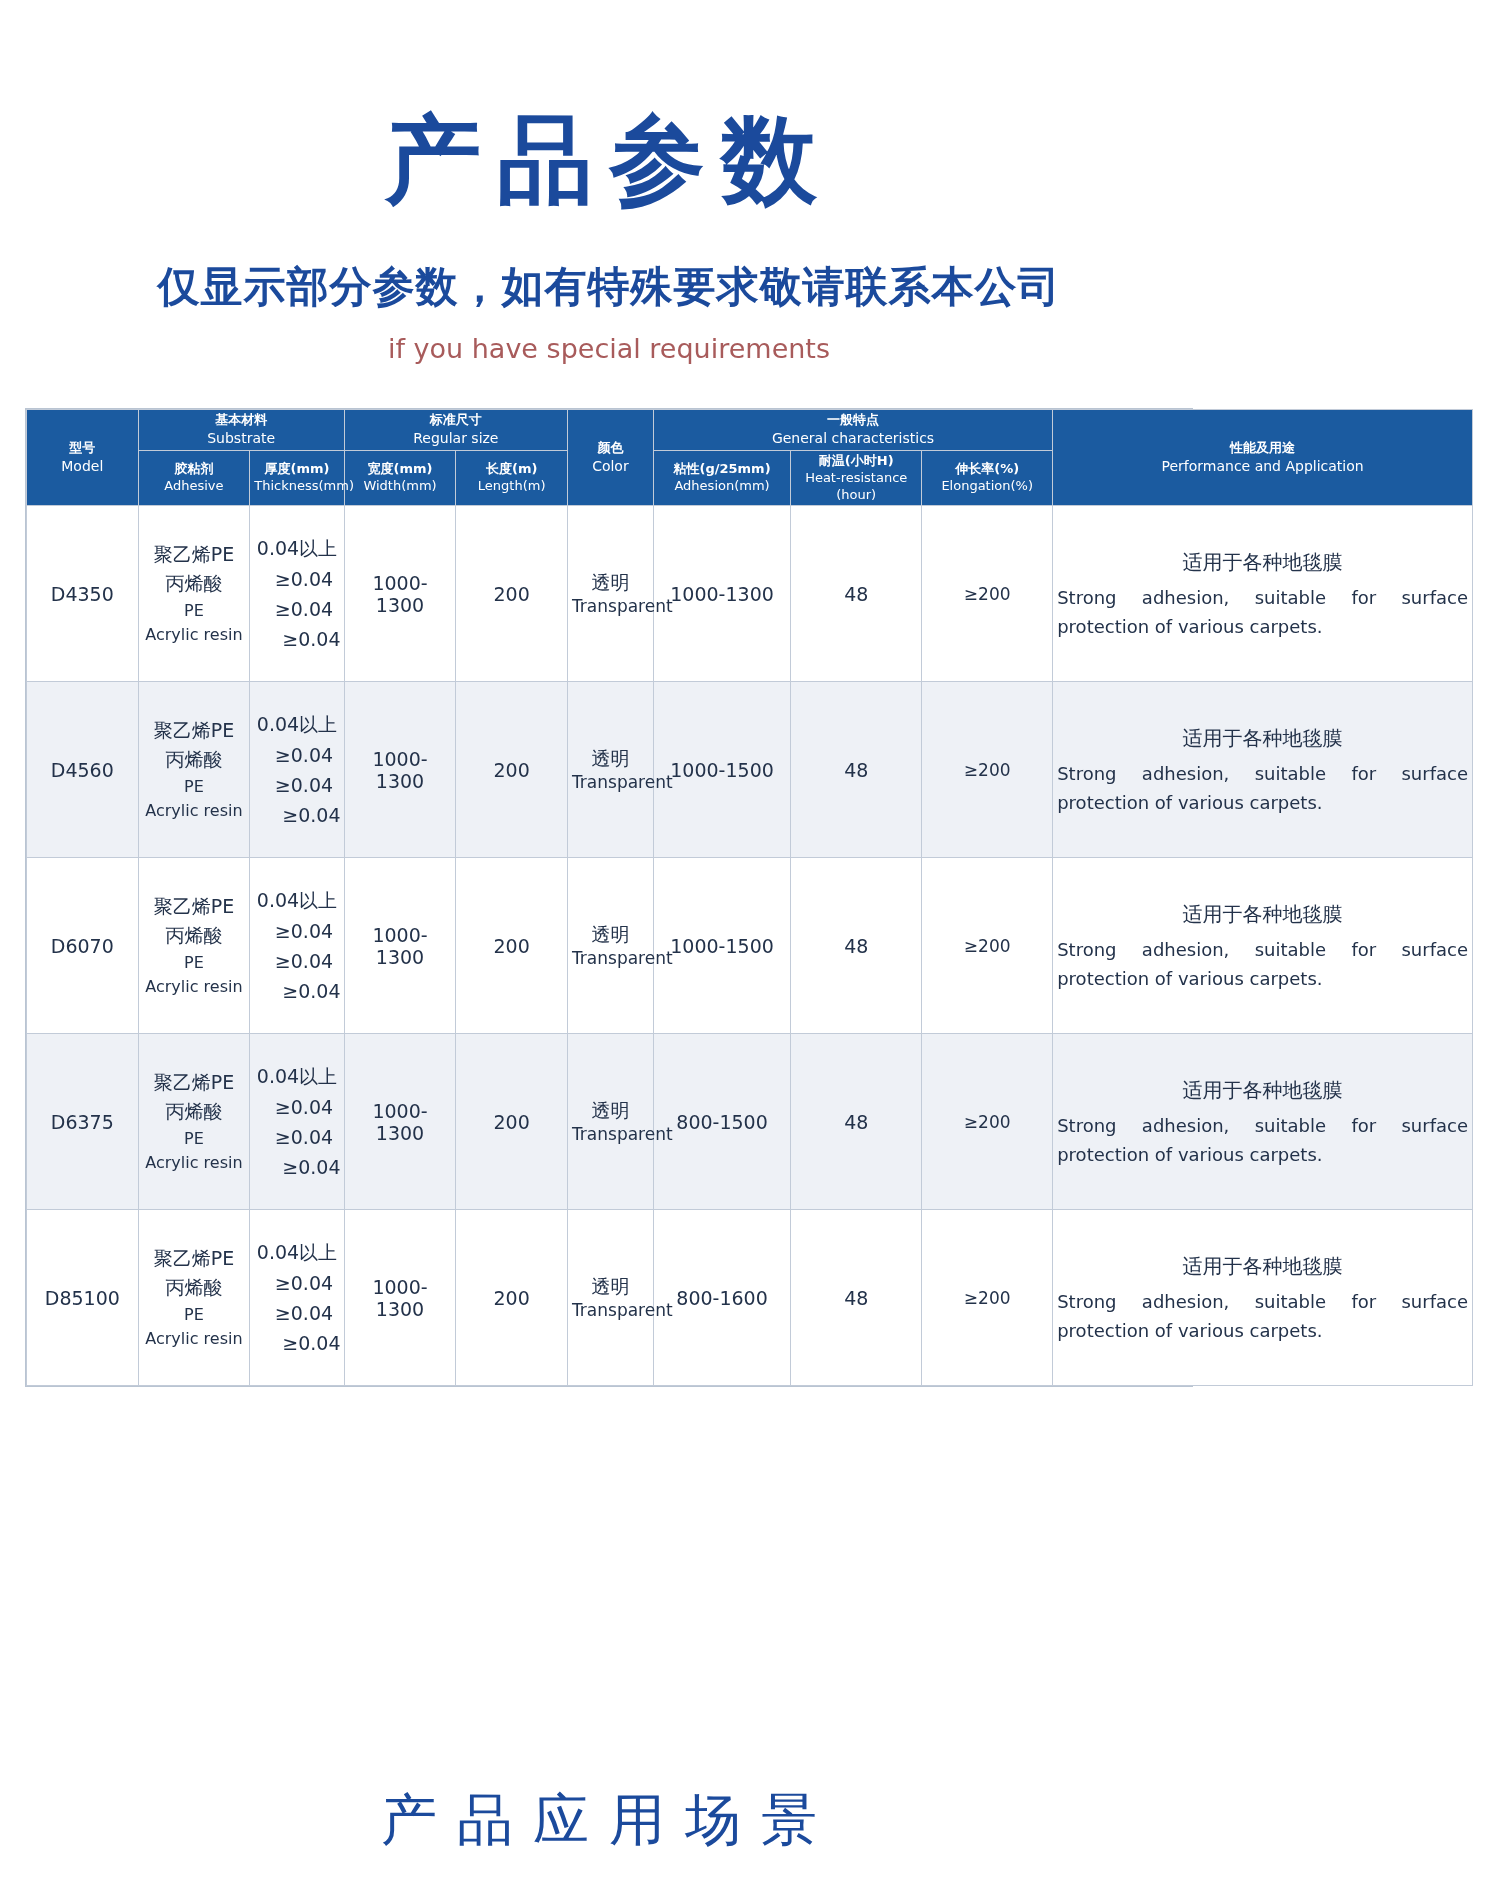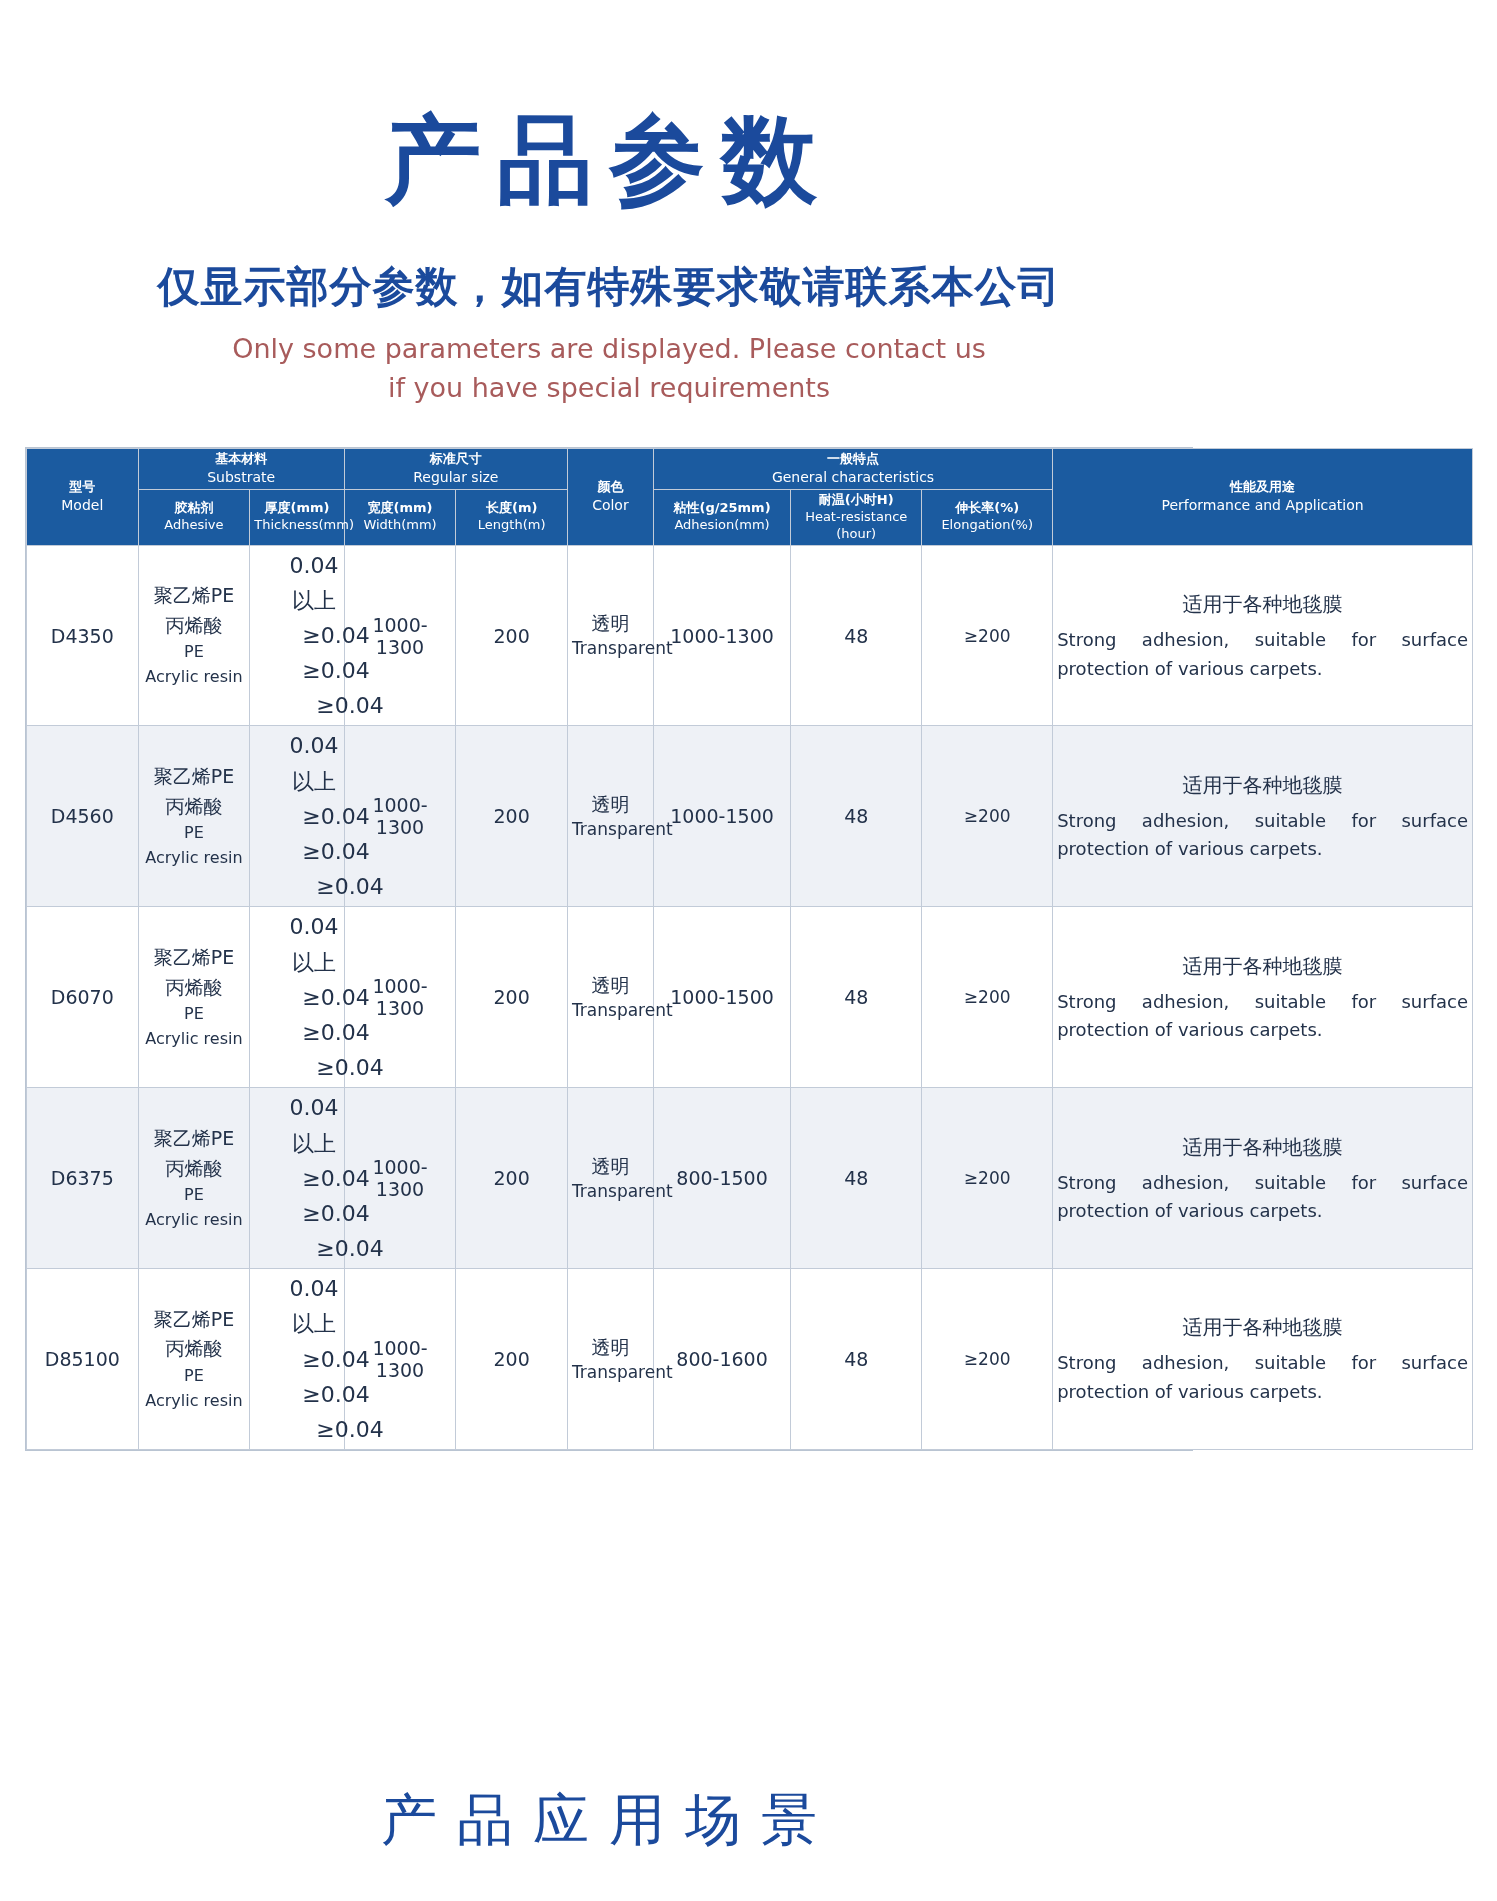--- a/index.html
+++ b/index.html
@@ -129,21 +129,21 @@
     font-size: 16px;
     color: #23324a;
   }
 
   .thickness-cell {
     text-align: left;
     padding-left: 10px;
     line-height: 1.6;
     font-family: "DejaVu Sans", "Liberation Sans", sans-serif;
   }
-  .thickness-cell span { display: block; font-size: 22px; color: #23324a; margin-left: 34px; }
+  .thickness-cell span { display: block; font-size: 19px; color: #23324a; }
   .thickness-cell .t1 { padding-left: 0px; }
   .thickness-cell .t2 { padding-left: 14px; }
   .thickness-cell .t3 { padding-left: 14px; }
   .thickness-cell .t4 { padding-left: 28px; }
 
   .num-cell {
     font-size: 19px;
     color: #23324a;
     font-family: "DejaVu Sans", "Liberation Sans", sans-serif;
   }
@@ -197,21 +197,20 @@
 </head>
 <body>
 
 <div class="page">
 
   <div class="main-title">产品参数</div>
 
   <div class="sub-title-cn">仅显示部分参数，如有特殊要求敬请联系本公司</div>
 
   <div class="sub-title-en">
-    <span class="line1">Only some parameters are displayed. Please contact us</span>
     <span class="line2">if you have special requirements</span>
   </div>
 
   <div class="table-wrap">
     <table class="spec">
       <colgroup>
         <col style="width:104px">
         <col style="width:104px">
         <col style="width:88px">
         <col style="width:104px">

